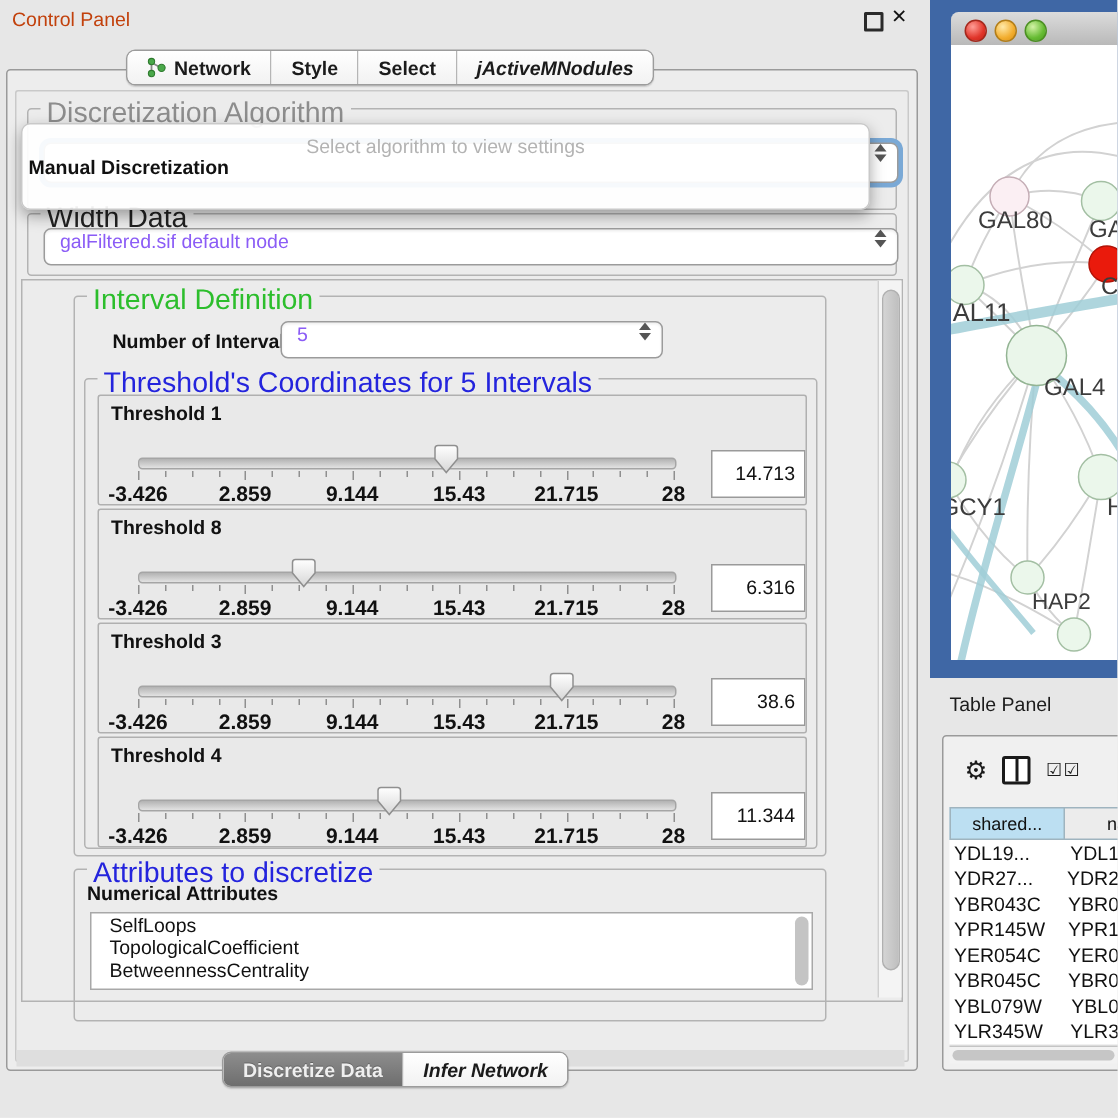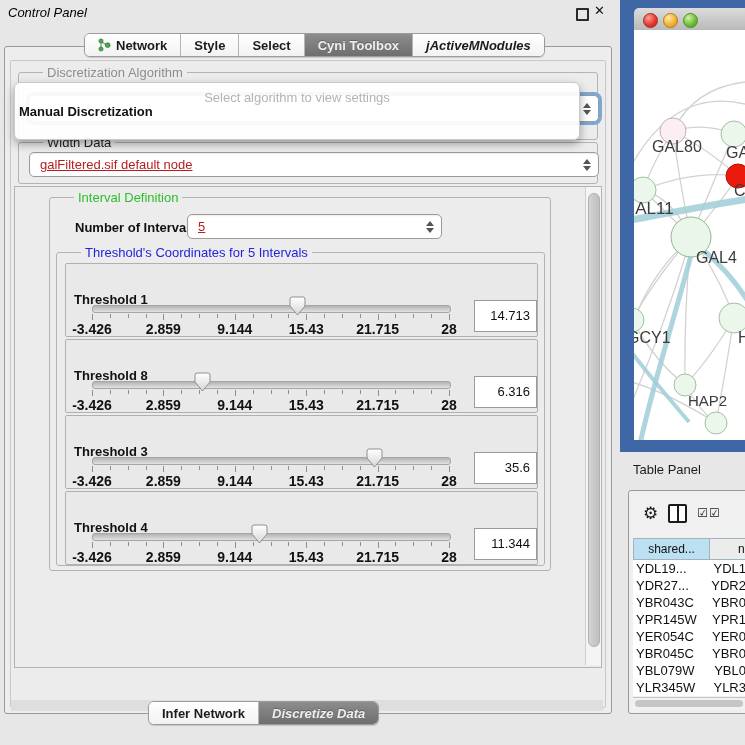--- a/index.html
+++ b/index.html
@@ -5,62 +5,62 @@
   html,body{margin:0;padding:0;}
   body{
     width:745px;height:745px;overflow:hidden;position:relative;
     background:#e7e7e7;
     font-family:"Liberation Sans","DejaVu Sans",sans-serif;
     -webkit-font-smoothing:antialiased;
   }
   .abs{position:absolute;}
   
   #control-panel{position:absolute;left:0;top:0;width:620px;height:745px;}
-  .win-title{left:8px;top:5px;font-size:13px;color:#000000;font-style:italic;}
+  .win-title{left:8px;top:5px;font-size:13px;color:#c2410c;}
   .float-icon{left:576px;top:8px;width:9px;height:9px;border:2px solid #2a2a2a;border-radius:1px;}
   .close-icon{left:594px;top:3px;font-size:13px;font-weight:700;color:#111;}
   .main-panel{left:4px;top:46px;width:606px;height:666px;background:#ededed;border:1px solid #9a9a9a;border-radius:3px;}
   .inner-panel{left:10px;top:60px;width:594px;height:646px;border:1px solid #c9c9c9;border-radius:2px;background:#ececec;}
   
   .seg-bar{display:flex;border:1px solid #9c9c9c;border-radius:6px;overflow:hidden;background:#fff;
     box-shadow:0 1px 1px rgba(0,0,0,.15);height:22px;z-index:12;}
   .seg{display:flex;align-items:center;gap:5px;padding:0 13px;font-size:13px;font-weight:600;color:#1b1b1b;
     background:linear-gradient(#ffffff,#f2f2f2);border-right:1px solid #b5b5b5;white-space:nowrap;cursor:default;}
   .seg:last-child{border-right:none;font-style:italic;}
   .seg.sel{background:linear-gradient(#8d8d8d,#6e6e6e);color:#efefef;text-shadow:0 -1px 0 rgba(0,0,0,.25);}
   #top-tabs{left:84px;top:33px;}
   #bottom-tabs{left:148px;top:701px;}
   
   .groupbox{border:1px solid #b3b3b3;border-radius:3px;}
-  .group-label{position:absolute;top:-8px;left:24px;background:#ececec;padding:0 4px;font-size:13px;white-space:nowrap;}
+  .group-label{position:absolute;top:-8px;left:8px;background:#ececec;padding:0 4px;font-size:19px;white-space:nowrap;}
   .lbl-green{color:#2cbe2c;}
   .lbl-blue{color:#2424dd;}
   .lbl-ghost{color:#8d8d8d;}
   
-  .combo{background:#fff;border:1px solid #9b9b9b;border-radius:5px;display:flex;align-items:center;
-    font-size:13px;color:#b91c1c;padding-left:10px;box-shadow:inset 0 1px 2px rgba(0,0,0,.08);text-decoration:underline;}
+  .combo{background:#fff;border:1px solid #9b9b9b;border-radius:5px;display:flex;align-items:flex-start;
+    font-size:13px;color:#8b5cf6;padding-left:10px;box-shadow:inset 0 1px 2px rgba(0,0,0,.08);}
   .combo .txt{flex:1;overflow:hidden;white-space:nowrap;}
   .combo-arrows{width:18px;display:flex;flex-direction:column;align-items:center;gap:2px;margin-right:2px;}
   .combo-arrows i{display:block;width:0;height:0;border-left:4px solid transparent;border-right:4px solid transparent;}
   .combo-arrows .up{border-bottom:5px solid #555;}
   .combo-arrows .dn{border-top:5px solid #555;}
   .focus-ring{box-shadow:0 0 0 3px #7aa9d6;}
   
   #algo-popup{left:14px;top:82px;width:564px;height:56px;background:rgba(255,255,255,.93);
     border:1px solid #c9c9c9;border-radius:6px;box-shadow:0 4px 10px rgba(0,0,0,.35);z-index:50;}
   #algo-popup .prompt{position:absolute;left:0;right:0;top:7px;text-align:center;color:#b3b3b3;font-size:13px;}
   #algo-popup .item{position:absolute;left:4px;font-size:13px;color:#111;white-space:nowrap;}
   
   #viewport{left:14px;top:186px;width:586px;height:480px;border:1px solid #b3b3b3;background:#ececec;}
   #vscroll{position:absolute;right:0;top:0;width:15px;height:478px;background:#f4f4f4;border-left:1px solid #cfcfcf;}
   #vscroll .thumb{position:absolute;left:2px;top:6px;width:10px;height:452px;border-radius:6px;
     background:linear-gradient(90deg,#d4d4d4,#bfbfbf);border:1px solid #b0b0b0;}
   
   .thr-panel{position:absolute;left:8px;width:471px;height:72px;background:#e9e9e9;border:1px solid #b0b0b0;border-radius:2px;}
-  .thr-label{position:absolute;left:8px;top:4px;font-size:13px;font-weight:700;color:#111;margin-top:24px;}
+  .thr-label{position:absolute;left:8px;top:4px;font-size:13px;font-weight:700;color:#111;}
   .thr-track{position:absolute;left:26px;top:41px;width:357px;height:6px;border-radius:3px;
     background:linear-gradient(#b3b3b3,#e2e2e2);border:1px solid #a5a5a5;}
   .thr-thumb{position:absolute;top:32px;width:17px;height:20px;}
   .thr-ticks{position:absolute;left:26px;top:50px;width:357px;height:6px;}
   .tick{position:absolute;top:0;width:1px;height:4px;background:#8f8f8f;}
   .tick.major{height:6px;}
   .thr-labels{position:absolute;left:26px;top:57px;width:357px;height:12px;}
   .tick-lab{position:absolute;transform:translateX(-50%);font-size:14px;font-weight:700;color:#111;white-space:nowrap;}
   .thr-value{position:absolute;left:408px;top:36px;width:55px;height:30px;background:#fff;border:1px solid #9a9a9a;
     font-size:13px;color:#111;text-align:right;padding-right:6px;line-height:30px;}
@@ -122,23 +122,20 @@
             <circle cx="9.7" cy="7.2" r="2.4" fill="#4aa84a" stroke="#2e7a2e" stroke-width=".7"></circle>
           </svg>
         </span>
         <span>Network</span>
       </div>
       <div class="seg">
         <span>Style</span>
       </div>
       <div class="seg">
         <span>Select</span>
-      </div>
-      <div class="seg sel">
-        <span>Cyni Toolbox</span>
       </div>
       <div class="seg">
         <span>jActiveMNodules</span>
       </div>
     </div>
 
   <div class="abs groupbox" style="left:18px;top:72px;width:578px;height:66px;">
     <span class="group-label lbl-ghost">Discretization Algorithm</span>
     <div class="combo focus-ring" style="position:absolute;left:10px;top:22px;width:558px;height:25px;">
       <span class="txt"></span>
@@ -306,21 +303,21 @@
                 <div class="tick major" style="left: 100%;"></div>
               </div>
               <div class="thr-labels">
                 <span class="tick-lab" style="left: 0%;">-3.426</span>
                 <span class="tick-lab" style="left: 20%;">2.859</span>
                 <span class="tick-lab" style="left: 40%;">9.144</span>
                 <span class="tick-lab" style="left: 60%;">15.43</span>
                 <span class="tick-lab" style="left: 80%;">21.715</span>
                 <span class="tick-lab" style="left: 100%;">28</span>
               </div>
-              <div class="thr-value">35.6</div>
+              <div class="thr-value">38.6</div>
             </div>
             <div class="thr-panel" style="top: 238px;">
               <div class="thr-label">Threshold 4</div>
               <div class="thr-track"></div>
               <div class="thr-thumb" style="left: 185.29px;"><svg width="17" height="20" viewBox="0 0 17 20">
                   <defs>
                     <linearGradient id="tg3" x1="0" y1="0" x2="0" y2="1">
                       <stop offset="0" stop-color="#ffffff"></stop>
                       <stop offset="1" stop-color="#d6d6d6"></stop>
                     </linearGradient>
@@ -357,33 +354,44 @@
                 <span class="tick-lab" style="left: 60%;">15.43</span>
                 <span class="tick-lab" style="left: 80%;">21.715</span>
                 <span class="tick-lab" style="left: 100%;">28</span>
               </div>
               <div class="thr-value">11.344</div>
             </div>
           </div>
       </div>
     </div>
 
+    <div class="groupbox" style="position:absolute;left:34px;top:392px;width:500px;height:100px;">
+      <span class="group-label lbl-blue">Attributes to discretize</span>
+      <div style="position:absolute;left:8px;top:8px;font-size:13px;font-weight:700;color:#111;">Numerical Attributes</div>
+      <div id="attr-list" style="left:10px;top:28px;width:480px;height:50px;">
+
+      <div class="attr-item">SelfLoops</div>
+          <div class="attr-item">TopologicalCoefficient</div>
+          <div class="attr-item">BetweennessCentrality</div>
+          <div id="attr-scroll"></div>
+        </div>
+    </div>
     <div id="vscroll">
         <div class="thumb"></div>
       </div>
   </div>
 
   <div id="lower-strip" class="abs"></div>
 
   <div id="bottom-tabs" class="abs seg-bar">
+      <div class="seg sel">
+        <span>Discretize Data</span>
+      </div>
       <div class="seg">
         <span>Infer Network</span>
-      </div>
-      <div class="seg sel">
-        <span>Discretize Data</span>
       </div>
     </div>
 </div>
 
 <div id="net-window" class="abs">
   <div id="net-titlebar">
     <span class="tl red"></span>
     <span class="tl yellow"></span>
     <span class="tl green"></span>
   </div>

